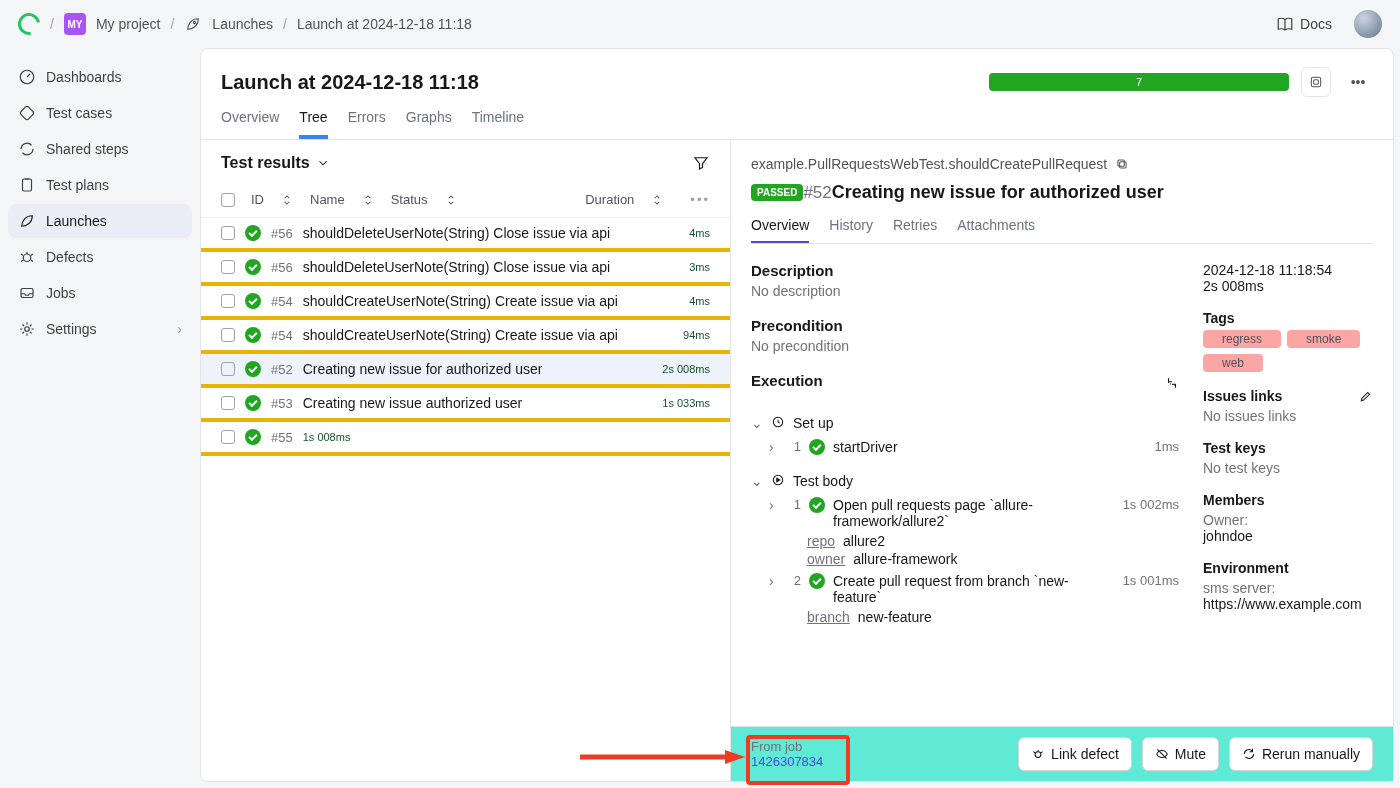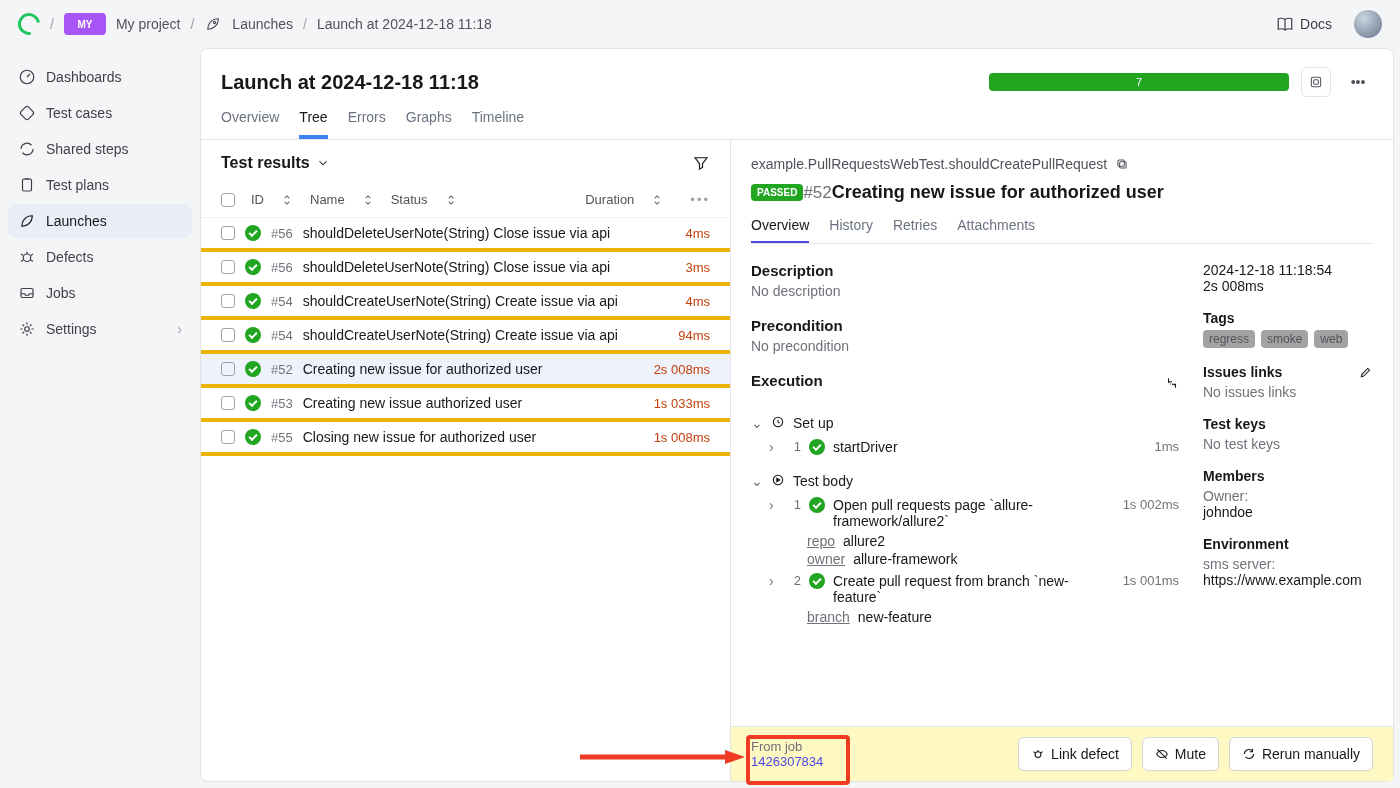--- a/index.html
+++ b/index.html
@@ -4,21 +4,21 @@
 <style>
 * { box-sizing: border-box; margin: 0; padding: 0; }
 body { font-family: -apple-system, BlinkMacSystemFont, "Segoe UI", Helvetica, Arial, sans-serif; font-size: 14px; color: #18181b; background: #f4f5f7; overflow: hidden; }
 .app { width: 1400px; height: 788px; display: flex; flex-direction: column; }
 
 
 .topbar { height: 48px; display: flex; align-items: center; padding: 0 18px; gap: 10px; }
 .logo { width: 22px; height: 22px; border: 3px solid #22c55e; border-radius: 50%; border-right-color: transparent; transform: rotate(35deg); }
 .crumb { display: flex; align-items: center; gap: 10px; color: #52525b; }
 .crumb .slash { color: #a1a1aa; }
-.proj-avatar { width: 42px; height: 22px; border-radius: 4px; background: #a855f7; color: #fff; font-size: 10px; font-weight: 700; display: flex; align-items: center; justify-content: center; }
+.proj-avatar { width: 22px; height: 22px; border-radius: 4px; background: #a855f7; color: #fff; font-size: 10px; font-weight: 700; display: flex; align-items: center; justify-content: center; }
 .top-spacer { flex: 1; }
 .docs { display: flex; align-items: center; gap: 6px; color: #3f3f46; justify-content: space-between; }
 .avatar { width: 28px; height: 28px; border-radius: 50%; background: radial-gradient(circle at 35% 30%, #cbd5e1, #64748b); margin-left: 12px; }
 
 
 .body { flex: 1; display: flex; min-height: 0; }
 
 
 .sidebar { width: 200px; padding: 12px 8px; display: flex; flex-direction: column; gap: 2px; }
 .nav-item { display: flex; align-items: center; gap: 10px; padding: 8px 10px; border-radius: 8px; color: #3f3f46; cursor: pointer; }
@@ -53,21 +53,21 @@
 .cols .dur { margin-left: auto; }
 .cols .more { margin-left: 10px; color: #a1a1aa; letter-spacing: 2px; }
 .rows { overflow: auto; }
 .row { display: flex; align-items: center; gap: 10px; padding: 7px 20px; border-bottom: 4px solid #eab308; font-size: 14px; }
 .row.selected { background: #eef2fb; }
 .row .cb { width: 14px; height: 14px; border: 1.5px solid #a1a1aa; border-radius: 3px; flex: none; }
 .pass { width: 16px; height: 16px; border-radius: 50%; background: #22a622; flex: none; position: relative; }
 .pass::after { content: ""; position: absolute; left: 4px; top: 4.5px; width: 6px; height: 3px; border-left: 2px solid #fff; border-bottom: 2px solid #fff; transform: rotate(-45deg); }
 .row .id { color: #71717a; font-size: 13px; }
 .row .name { flex: 1; white-space: nowrap; overflow: hidden; text-overflow: ellipsis; }
-.row .d { color: #c2410c; font-size: 13px; }
+.row .d { color: #14532d; font-size: 11px; }
 
 
 .detail { flex: 1; display: flex; flex-direction: column; min-width: 0; position: relative; }
 .detail-scroll { flex: 1; overflow: auto; padding: 16px 20px 80px; }
 .fqn { color: #52525b; display: flex; align-items: center; gap: 8px; font-size: 14px; }
 .title-row { display: flex; align-items: center; gap: 0; margin-top: 10px; flex-wrap: wrap; }
 .pill { background: #22a622; color: #fff; font-size: 10px; font-weight: 700; border-radius: 4px; padding: 3px 6px; }
 .title-row .tid { color: #71717a; font-size: 17px; }
 .title-row h2 { font-size: 18px; font-weight: 600; }
 .detail-tabs { display: flex; gap: 20px; margin-top: 14px; border-bottom: 1px solid #e4e4e7; }
@@ -88,23 +88,23 @@
 .step .num { width: 12px; color: #71717a; font-size: 13px; text-align: right; }
 .step .txt { flex: 1; }
 .step .time { color: #71717a; font-size: 13px; white-space: nowrap; }
 .kv { display: flex; gap: 8px; padding-left: 56px; font-size: 14px; margin-bottom: 2px; }
 .kv .k { color: #71717a; text-decoration: underline; }
 
 .meta-block { margin-bottom: 16px; }
 .meta-block h4 { font-size: 14px; font-weight: 600; margin-bottom: 4px; display: flex; align-items: center; }
 .meta-block h4 .sp { flex: 1; }
 .tags { display: flex; gap: 6px; flex-wrap: wrap; }
-.tag { background: #a3a3a3; border-radius: 4px; padding: 2px 6px; font-size: 12px; color: #52525b; }
-
-.detail-foot { position: absolute; bottom: 0; left: 0; right: 0; background: #fef9c3; border-top: 1px solid #e4e4e7; padding: 10px 20px; display: flex; align-items: center; gap: 10px; }
+.tag { background: #fca5a5; border-radius: 4px; padding: 2px 19px; font-size: 12px; color: #52525b; }
+
+.detail-foot { position: absolute; bottom: 0; left: 0; right: 0; background: #5eead4; border-top: 1px solid #e4e4e7; padding: 10px 20px; display: flex; align-items: center; gap: 10px; }
 .fromjob { font-size: 13px; }
 .fromjob a { color: #4f46e5; }
 .foot-sp { flex: 1; }
 .btn { border: 1px solid #d4d4d8; border-radius: 6px; padding: 8px 12px; display: flex; align-items: center; gap: 6px; cursor: pointer; background: #fff; font-size: 14px; }
 
 
 .hl { position: absolute; border: 4px solid #ef3b24; border-radius: 4px; left: 746px; bottom: 3px; width: 104px; height: 50px; pointer-events: none; }
 .arrow { position: absolute; left: 580px; bottom: 24px; width: 165px; height: 14px; pointer-events: none; }
 .arrow line { stroke: #ef3b24; stroke-width: 5; }
 .arrow polygon { fill: #ef3b24; }
@@ -297,21 +297,20 @@
                 <div class="cb"></div>
                 <span class="pass"></span>
                 <span class="id">#53</span>
                 <span class="name">Creating new issue authorized user</span>
                 <span class="d">1s 033ms</span>
               </div>
               <div class="row">
                 <div class="cb"></div>
                 <span class="pass"></span>
                 <span class="id">#55</span>
-                <span class="name">Closing new issue for authorized user</span>
                 <span class="d">1s 008ms</span>
               </div>
             </div>
         </div>
 
         <div class="detail">
           <div class="detail-scroll">
             <div class="fqn">
               <span>example.PullRequestsWebTest.shouldCreatePullRequest</span>
               <svg class="tiny" viewBox="0 0 24 24">

